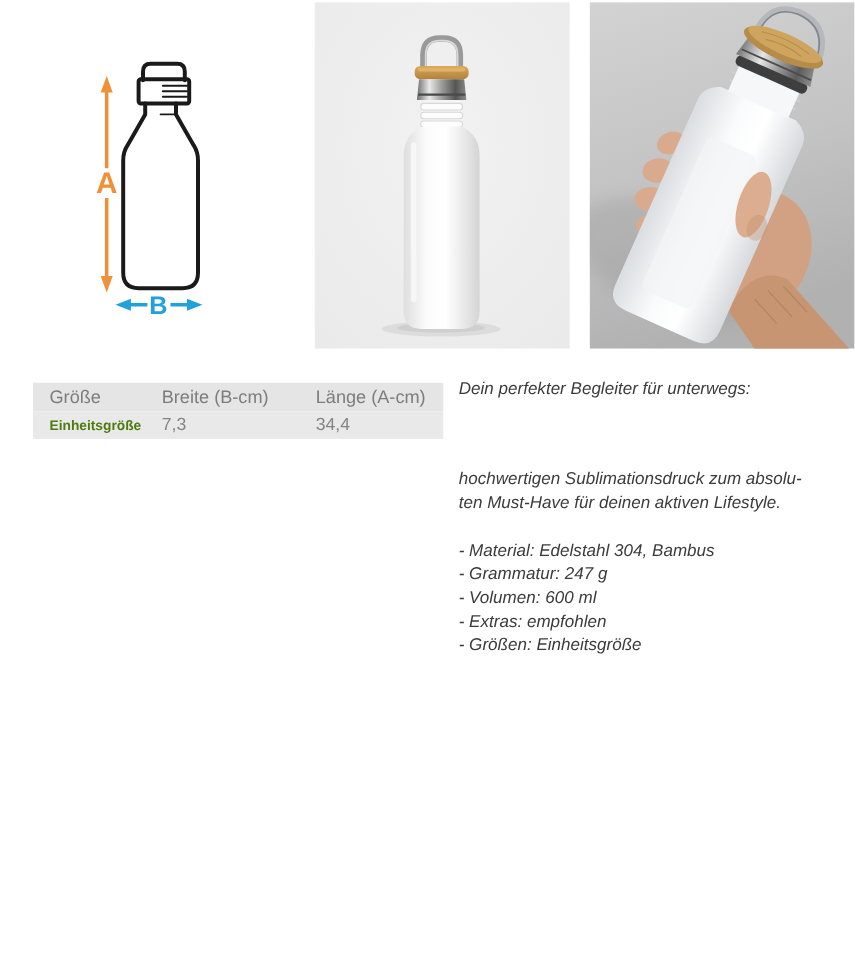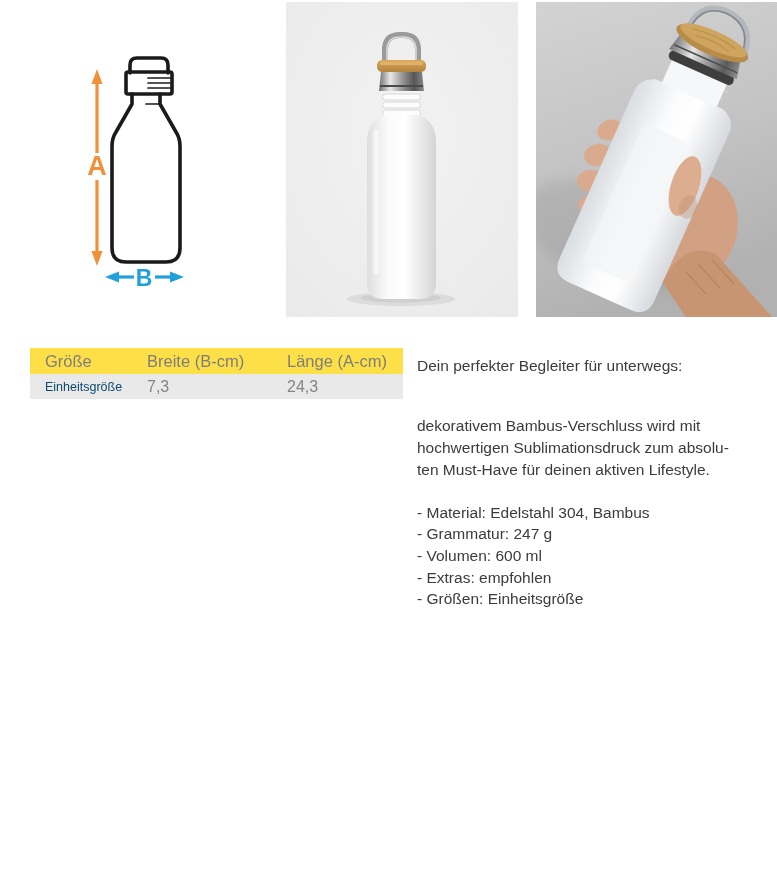--- a/index.html
+++ b/index.html
@@ -15,29 +15,29 @@
   .photo-product { position:absolute; left:286px; top:2px; width:232px; height:315px; }
   .photo-lifestyle { position:absolute; left:536px; top:2px; width:241px; height:315px; }
   .diagram-fig svg, .photo-product svg, .photo-lifestyle svg { display:block; width:100%; height:100%; }
 
   
   .size-table { position:absolute; left:30px; top:348px; width:373px; font-family:"Liberation Sans", sans-serif; }
   .st-head, .st-row {
     display:grid; grid-template-columns:102px 140px 1fr;
     align-items:center; padding-left:15px;
   }
-  .st-head { background:#fde047; height:26px; color:#7d7d7d; font-size:16.5px; }
+  .st-head { background:#e5e5e5; height:26px; color:#7d7d7d; font-size:16.5px; }
   .st-row  { background:#e9e9e9; height:25px; color:#898989; }
-  .st-row .st-size { font-size:12.5px; color:#0c4a6e; }
+  .st-row .st-size { font-size:12.5px; color:#4d7c0f;font-weight:bold; }
   .st-row .st-val  { font-size:16px; color:#848484; }
 
   
   .description { position:absolute; left:417px; top:343px; width:352px;
     color:#3b3b3b; font-size:15.5px; line-height:21.7px; }
-  .description p { margin:12px 0 21px 0; }
+  .description p { margin:0 0 21px 0;font-style:italic; }
   .description p.intro { margin-bottom:17px; }
   .description p:last-child { margin-bottom:0; }
 </style>
 </head>
 <body>
 
 <div class="page">
 
   <figure class="diagram-fig">
     <svg viewBox="0 0 164 268">
@@ -192,29 +192,29 @@
 
   <div class="size-table">
     <div class="st-head">
       <span>Größe</span>
       <span>Breite (B-cm)</span>
       <span>Länge (A-cm)</span>
     </div>
     <div class="st-row">
       <span class="st-size">Einheitsgröße</span>
       <span class="st-val">7,3</span>
-      <span class="st-val">24,3</span>
+      <span class="st-val">34,4</span>
     </div>
   </div>
 
   <div class="description">
     <p class="intro">Dein perfekter Begleiter für unterwegs:</p>
     <p>
       <br>
-      <span>dekorativem Bambus-Verschluss wird mit</span><br>
+      <br>
       <span>hochwertigen Sublimationsdruck zum absolu-</span><br>
       <span>ten Must-Have für deinen aktiven Lifestyle.</span>
     </p>
     <p>
       <span>- Material: Edelstahl 304, Bambus</span><br>
       <span>- Grammatur: 247 g</span><br>
       <span>- Volumen: 600 ml</span><br>
       <span>- Extras: empfohlen</span><br>
       <span>- Größen: Einheitsgröße</span>
     </p>

